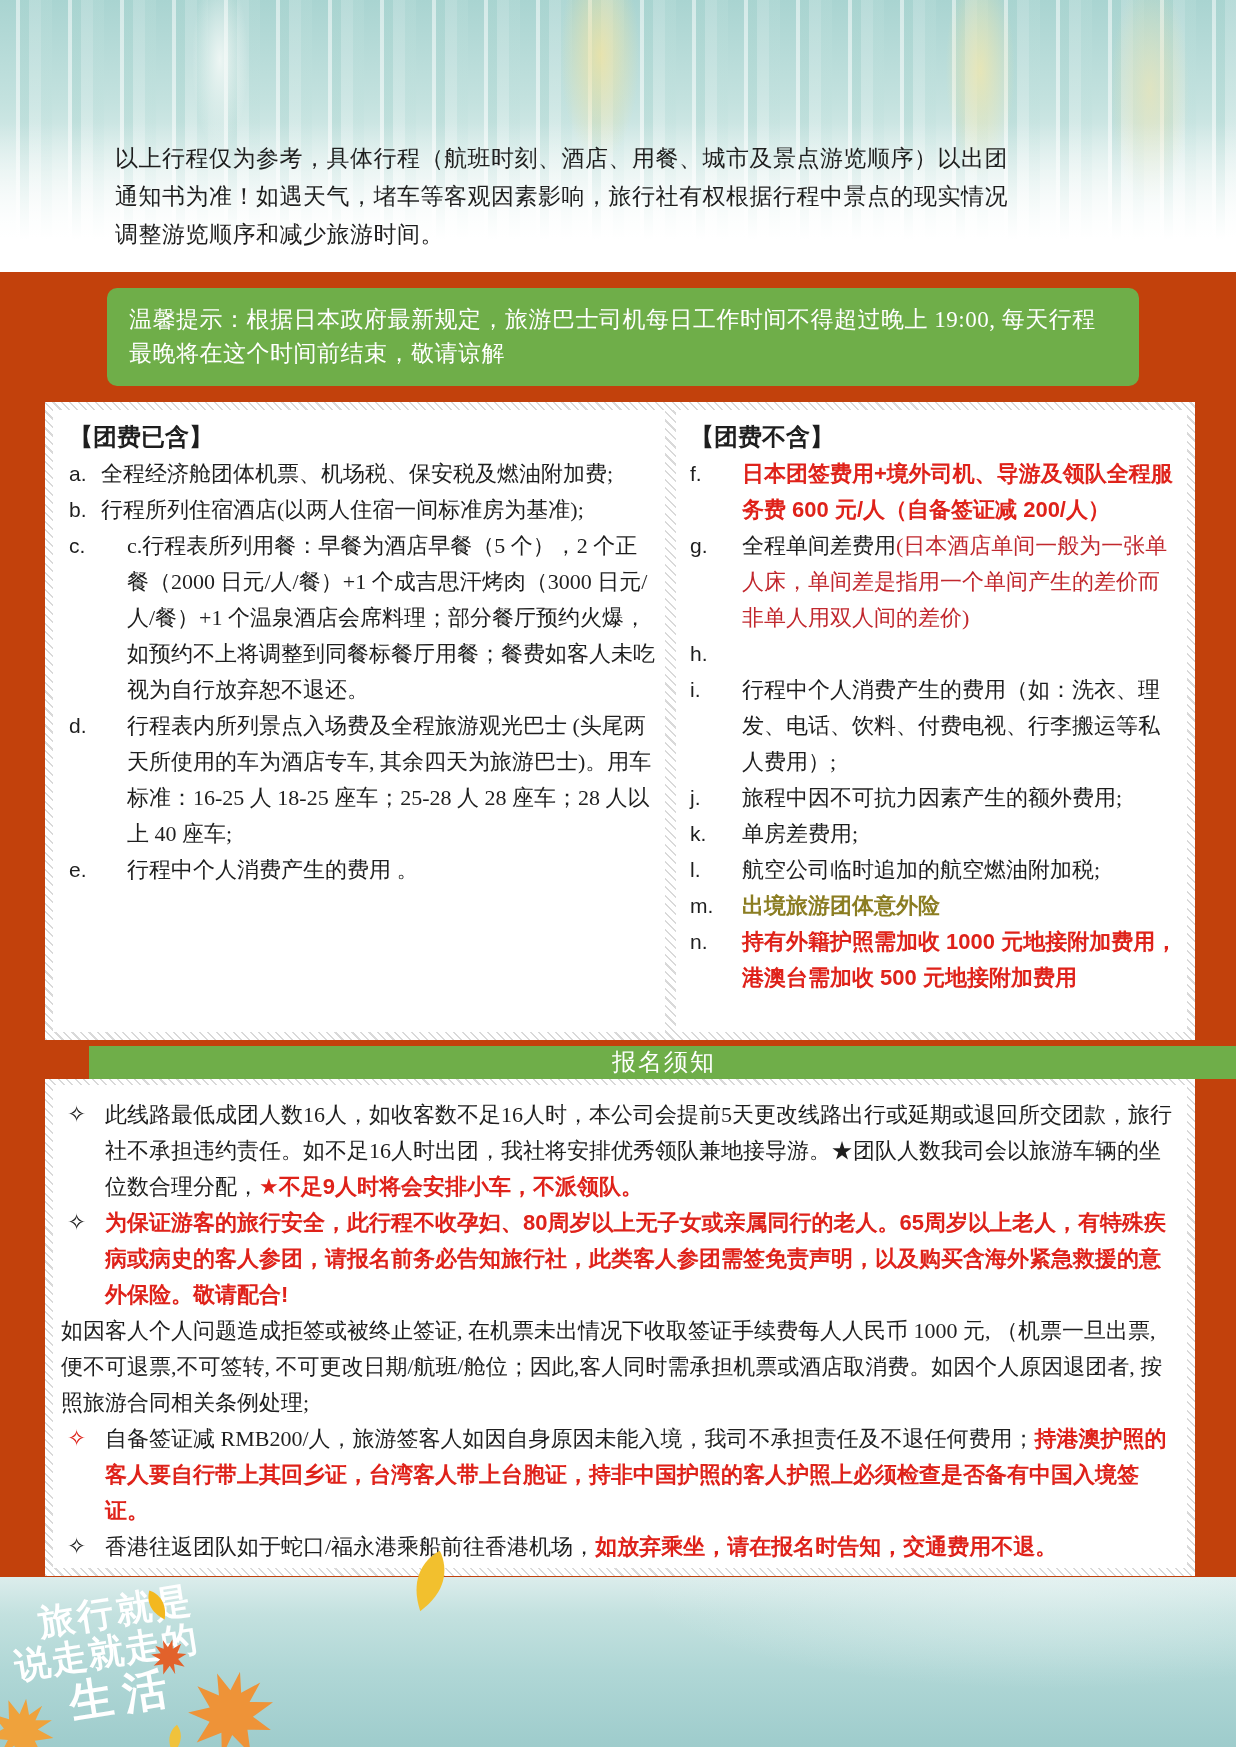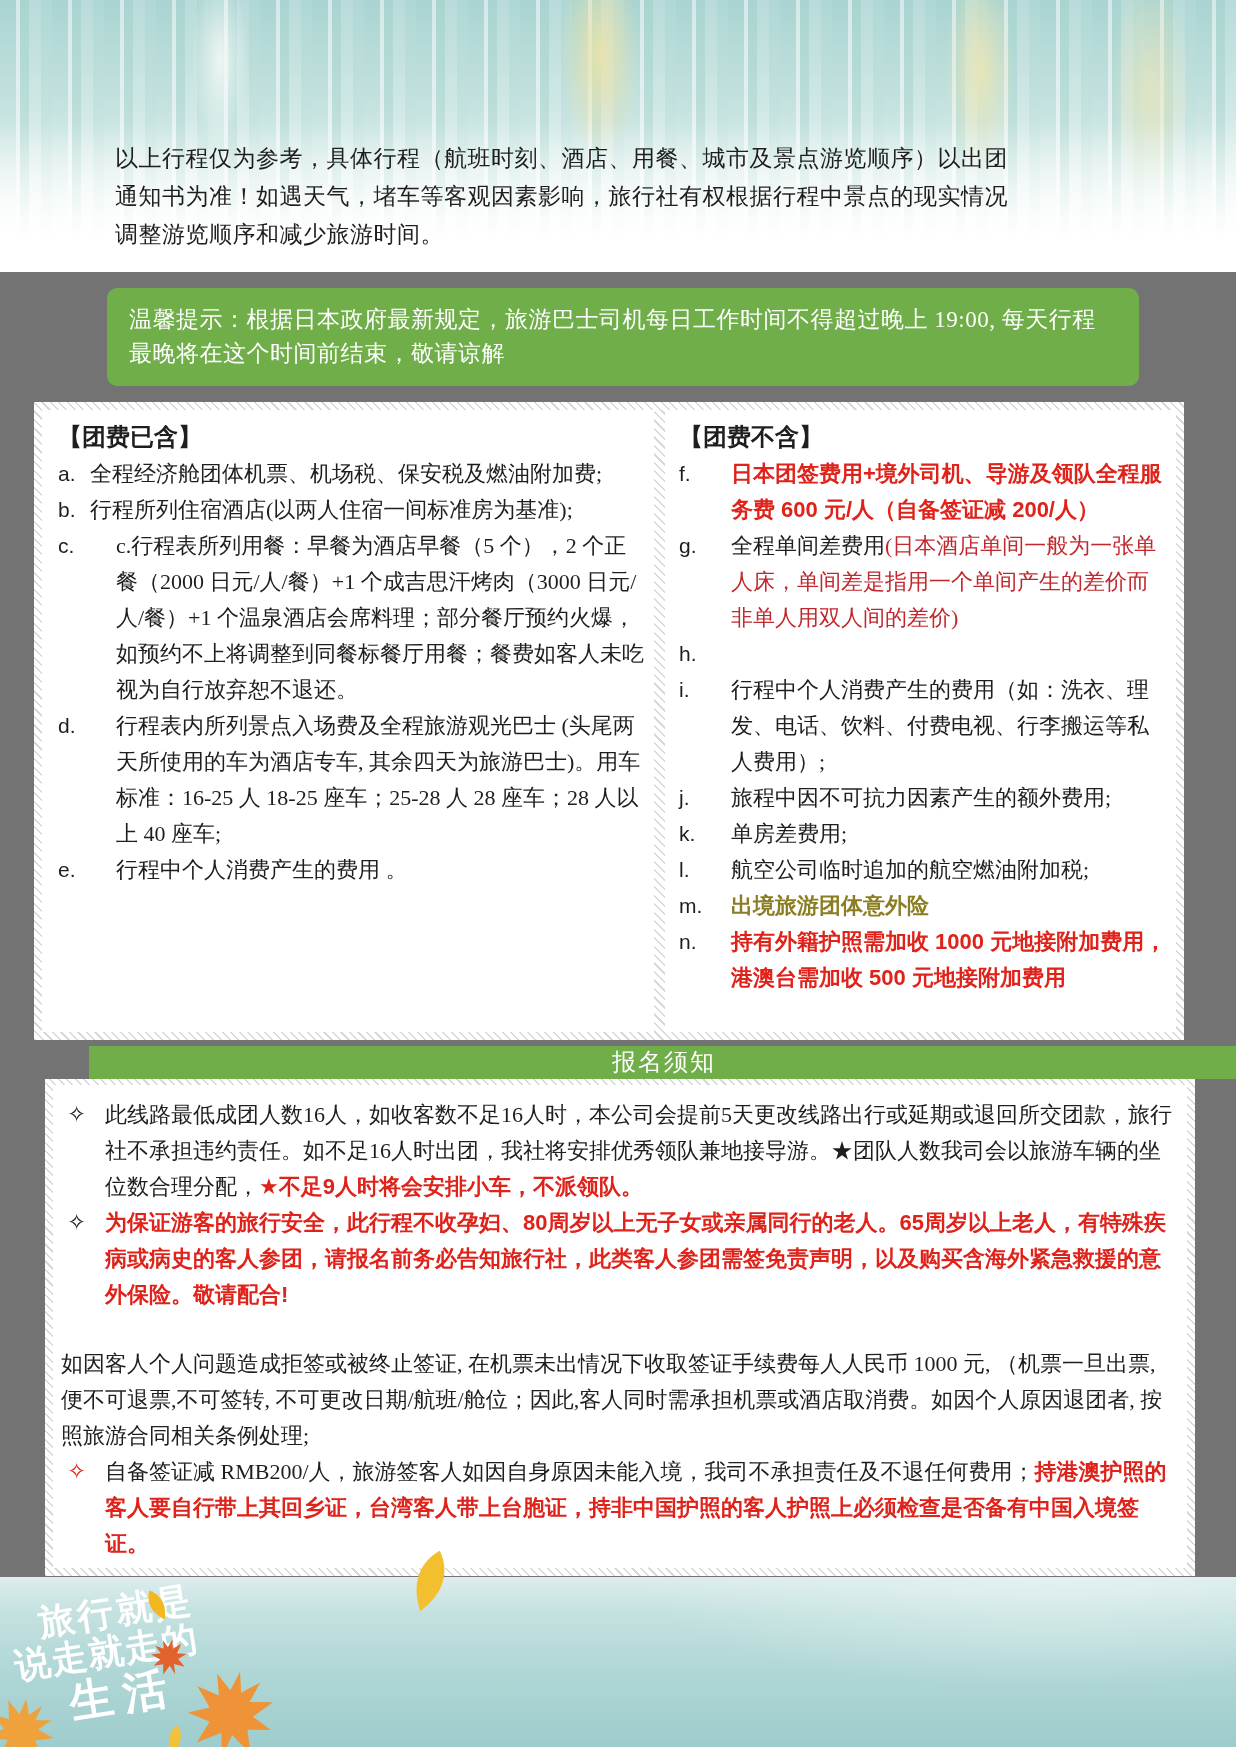--- a/index.html
+++ b/index.html
@@ -1,18 +1,18 @@
 <!DOCTYPE html>
 <html><head>
 <meta charset="utf-8">
 <style>
   html,body{margin:0;padding:0;background:#e8e8e8;}
   .page{
     position:relative; width:1236px; height:1747px; margin:0 auto;
-    background:#737373; overflow:hidden;
+    background:#c2410c; overflow:hidden;
     font-family:"Liberation Serif","DejaVu Serif",serif;
     color:#1e1e1e;
   }
   
   .top-band{
     position:absolute; top:0; left:0; width:1236px; height:272px;
     background:
       linear-gradient(180deg, rgba(255,255,255,0) 0%, rgba(255,255,255,0) 45%, #ffffff 88%),
       radial-gradient(55px 150px at 600px 55px, rgba(238,227,165,.85), rgba(238,227,165,0) 72%),
       radial-gradient(48px 150px at 980px 70px, rgba(240,231,175,.8), rgba(240,231,175,0) 72%),
@@ -52,21 +52,21 @@
   .tip-box{
     position:absolute; top:288px; left:107px; width:988px;
     background:#6fae49; color:#ffffff; border-radius:10px;
     padding:15px 22px; font-size:23px; line-height:34px; letter-spacing:.5px;
   }
   
   .hatch{
     background:repeating-linear-gradient(45deg,#d9d9d9 0 1.5px,#ffffff 1.5px 6px);
   }
   .fee-box{
-    position:absolute; top:402px; left:34px; width:1150px; height:638px;
+    position:absolute; top:402px; left:45px; width:1150px; height:638px;
     padding:8px; box-sizing:border-box;
   }
   .fee-inner{display:flex; background:#ffffff; height:100%; box-sizing:border-box; overflow:hidden;}
   .col{box-sizing:border-box; font-size:22px; line-height:36px;}
   .col-left{width:612px; padding:8px 10px 6px 16px;}
   .col-div{width:11px; flex:0 0 11px;}
   .col-right{flex:1; padding:8px 8px 6px 14px;}
   .col-title{font-weight:bold; font-size:24px; line-height:38px;}
   .row{display:flex; align-items:flex-start;}
   .row .lbl{flex:0 0 32px; font-family:"Liberation Sans","DejaVu Sans",sans-serif; font-size:21px;}
@@ -80,21 +80,21 @@
     font-size:24px; line-height:33px; letter-spacing:2px;margin-left:44px;
   }
   
   .notes-box{
     position:absolute; top:1079px; left:45px; width:1150px; height:497px;
     padding:6px 8px 8px 8px; box-sizing:border-box;
   }
   .notes-inner{background:#ffffff; height:100%; box-sizing:border-box; padding:12px 14px 8px 6px; overflow:hidden;}
   .notes-inner .row{font-size:22px; line-height:36px;}
   .notes-inner .row .blt{flex:0 0 38px; padding-left:8px; font-size:23px;}
-  .notes-inner .row.nobullet .txt{padding-left:2px;margin-top:33px;}
+  .notes-inner .row.nobullet .txt{padding-left:2px;}
   
   .c-k{color:#1e1e1e;}
   .c-r{color:#c1272d;}
   .c-rb{color:#df221a; font-weight:bold; font-family:"Liberation Sans","DejaVu Sans",sans-serif;}
   .c-ob{color:#8b7d22; font-weight:bold;}
   .blt.c-r{color:#df221a;}
 </style>
 </head>
 <body>
 

